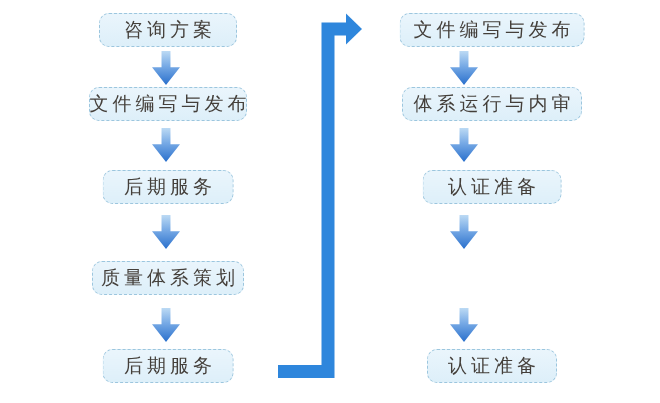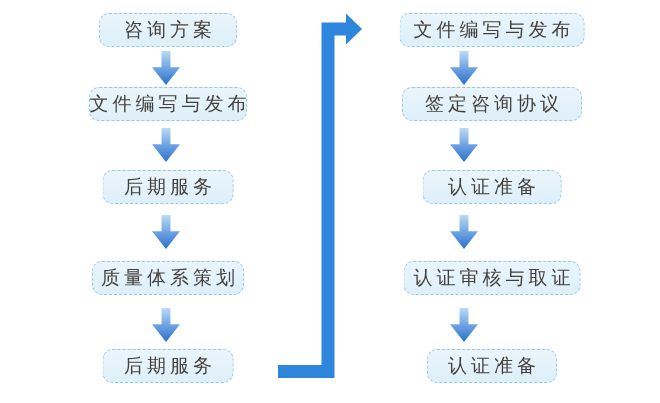--- a/index.html
+++ b/index.html
@@ -35,23 +35,22 @@
 
 <div class="canvas">
 
   <div class="box lc r1 b-l1">咨询方案</div>
   <div class="box lc r2 b-l2">文件编写与发布</div>
   <div class="box lc r3 b-l3">后期服务</div>
   <div class="box lc r4 b-l4">质量体系策划</div>
   <div class="box lc r5 b-l5">后期服务</div>
 
   <div class="box rc r1 b-r1">文件编写与发布</div>
-  <div class="box rc r2 b-r2">签定咨询协议</div>
+  <div class="box rc r2 b-r2">体系运行与内审</div>
   <div class="box rc r3 b-r3">认证准备</div>
-  <div class="box rc r4 b-r4">认证审核与取证</div>
   <div class="box rc r5 b-r5">认证准备</div>
 
   <div class="arrow la a1"></div>
   <div class="arrow la a2"></div>
   <div class="arrow la a3"></div>
   <div class="arrow la a4"></div>
 
   <div class="arrow ra a1"></div>
   <div class="arrow ra a2"></div>
   <div class="arrow ra a3"></div>

